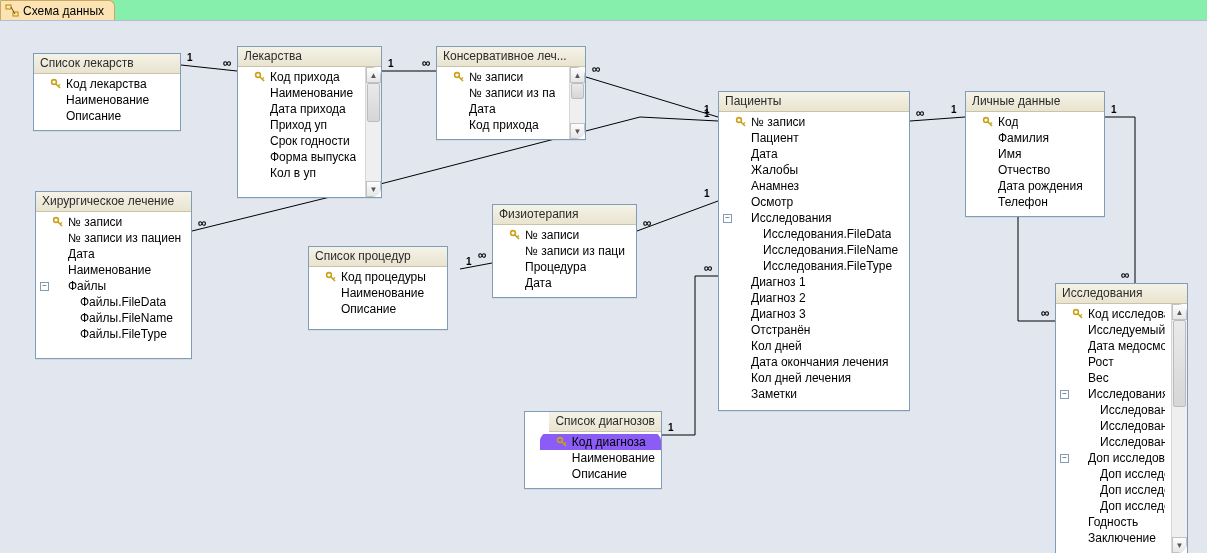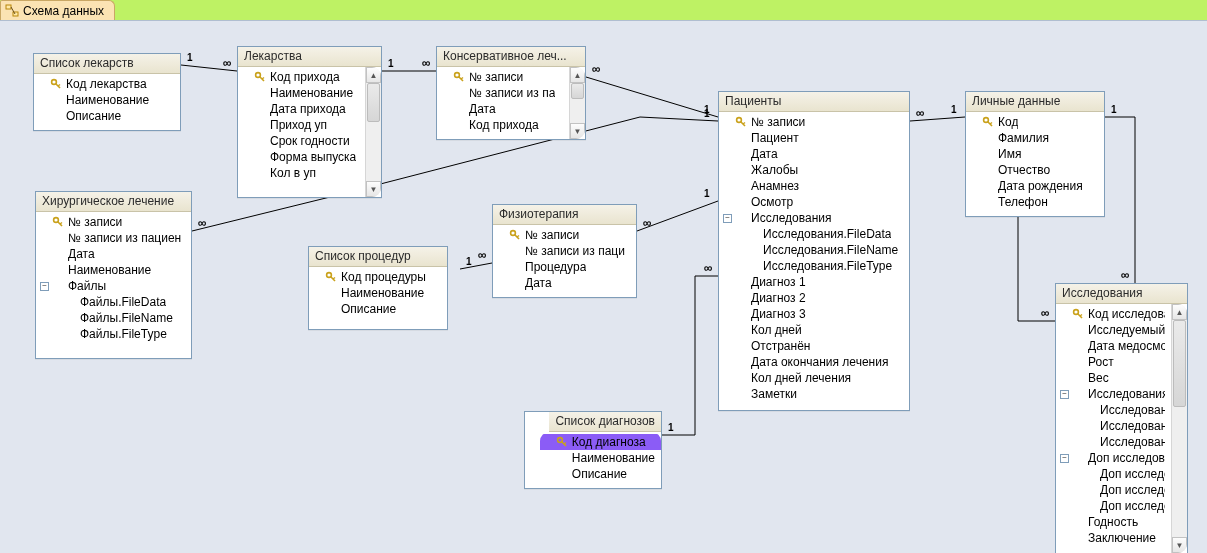--- a/index.html
+++ b/index.html
@@ -7,21 +7,21 @@
     padding: 0;
     width: 1207px;
     height: 553px;
     font-family: "Segoe UI", Tahoma, sans-serif;
     font-size: 12px;
     background: #e1e6ef;
     overflow: hidden;
   }
   .tabbar {
     height: 20px;
-    background: #bef264;
+    background: #86efac;
     position: relative;
     z-index: 10;
   }
   .tab {
     position: absolute;
     left: 0;
     top: 0;
     height: 20px;
     background: #fbe3b3;
     border: 1px solid #c9a764;
@@ -563,26 +563,26 @@
           <span class="field-label">Диагноз 2</span>
         </div>
         <div class="field-row">
           <span class="exp-col"></span>
           <span class="key-col"></span>
           <span class="field-label">Диагноз 3</span>
         </div>
         <div class="field-row">
           <span class="exp-col"></span>
           <span class="key-col"></span>
+          <span class="field-label">Отстранён</span>
+        </div>
+        <div class="field-row">
+          <span class="exp-col"></span>
+          <span class="key-col"></span>
           <span class="field-label">Кол дней</span>
-        </div>
-        <div class="field-row">
-          <span class="exp-col"></span>
-          <span class="key-col"></span>
-          <span class="field-label">Отстранён</span>
         </div>
         <div class="field-row">
           <span class="exp-col"></span>
           <span class="key-col"></span>
           <span class="field-label">Дата окончания лечения</span>
         </div>
         <div class="field-row">
           <span class="exp-col"></span>
           <span class="key-col"></span>
           <span class="field-label">Кол дней лечения</span>

